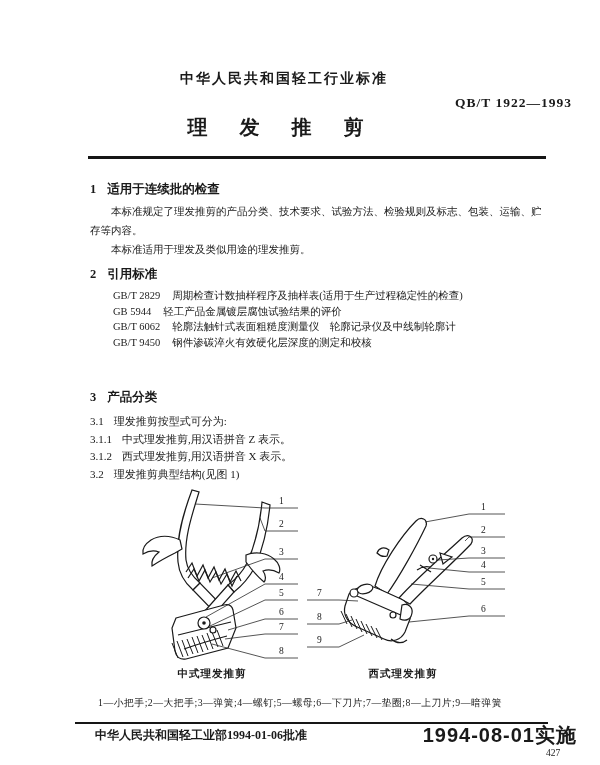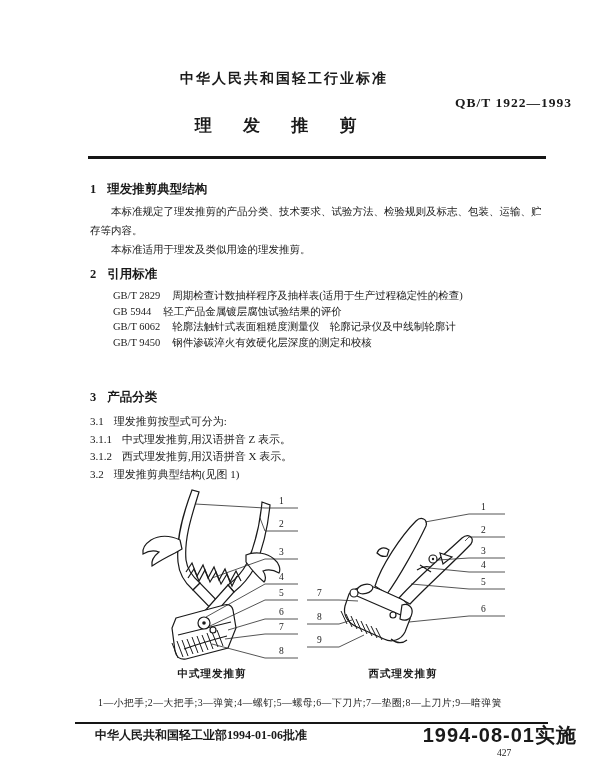--- a/index.html
+++ b/index.html
@@ -6,55 +6,55 @@
   .page{
     position:relative;width:600px;height:765px;margin:0 auto;
     background:#ffffff;color:#1a1a1a;
     font-family:"Liberation Serif","DejaVu Serif",serif;
     overflow:hidden;
     padding-left:29px;
   }
   .abs{position:absolute;}
   .org-line{top:70px;left:180px;font-size:14px;font-weight:700;letter-spacing:2px;}
   .doc-number{top:95px;right:57px;font-size:13.5px;font-weight:700;letter-spacing:1px;}
-  .doc-title{top:114px;left:0;width:560px;text-align:center;font-size:17px;font-weight:700;letter-spacing:9px;word-spacing:9px;}
+  .doc-title{top:114px;left:0;width:560px;text-align:center;font-size:20px;font-weight:700;letter-spacing:9px;word-spacing:9px;}
   .rule-top{top:156px;left:88px;width:458px;height:2.5px;background:#161616;}
   .sec-heading{left:90px;font-size:12.5px;font-weight:700;}
   .sec-heading .sec-num{margin-right:11px;}
   .para{left:90px;width:460px;font-size:10.5px;line-height:19px;text-indent:2em;}
   .refs{top:288px;left:113px;width:440px;font-size:10.5px;}
   .ref-row{height:15.7px;line-height:15.7px;white-space:nowrap;}
   .ref-code{margin-right:12px;}
   .clause{left:90px;font-size:11px;white-space:nowrap;}
   .clause .cl-num{margin-right:10px;}
   .fig-caption{width:130px;text-align:center;font-size:10.5px;font-weight:700;letter-spacing:1px;top:667px;}
   .fig-label{top:681px;left:0;width:600px;text-align:center;font-size:11px;}
   .fig-legend{top:697px;left:0;width:600px;text-align:center;font-size:9.8px;letter-spacing:0.5px;}
   .rule-bottom{top:722px;left:75px;width:473px;height:2px;background:#161616;}
   .footer-approval{top:727px;left:95px;font-size:12px;font-weight:700;}
   .footer-impl{top:722px;right:52px;font-size:20px;font-weight:700;font-family:"Liberation Sans","DejaVu Sans",sans-serif;letter-spacing:1px;}
-  .page-num{top:748px;left:497px;font-size:9.5px;}
+  .page-num{top:748px;left:546px;font-size:9.5px;}
   svg text{font-family:"Liberation Serif","DejaVu Serif",serif;font-size:9.5px;fill:#1a1a1a;}
   .ln{stroke:#1a1a1a;stroke-width:1.2;fill:none;}
   .fl{stroke:#1a1a1a;stroke-width:1.2;fill:#ffffff;}
   .thin{stroke:#2a2a2a;stroke-width:0.8;fill:none;}
   .hatch{stroke:#1a1a1a;stroke-width:1;fill:none;}
 </style>
 </head>
 <body>
 
 <div class="page">
 
   <div class="abs org-line">中华人民共和国轻工行业标准</div>
   <div class="abs doc-number">QB/T 1922—1993</div>
   <div class="abs doc-title">理 发 推 剪</div>
   <div class="abs rule-top"></div>
 
   <div class="abs sec-heading" style="top:181px">
-    <span class="sec-num">1</span><span>理发推剪典型结构</span>
+    <span class="sec-num">1</span><span>适用于连续批的检查</span>
   </div>
   <div class="abs para" style="top:202px">本标准规定了理发推剪的产品分类、技术要求、试验方法、检验规则及标志、包装、运输、贮存等内容。</div>
   <div class="abs para" style="top:240px">本标准适用于理发及类似用途的理发推剪。</div>
 
   <div class="abs sec-heading" style="top:266px">
     <span class="sec-num">2</span><span>引用标准</span>
   </div>
   <div class="abs refs">
     <div class="ref-row"><span class="ref-code">GB/T 2829</span><span>周期检查计数抽样程序及抽样表(适用于生产过程稳定性的检查)</span></div>
     <div class="ref-row"><span class="ref-code">GB 5944</span><span>轻工产品金属镀层腐蚀试验结果的评价</span></div>

